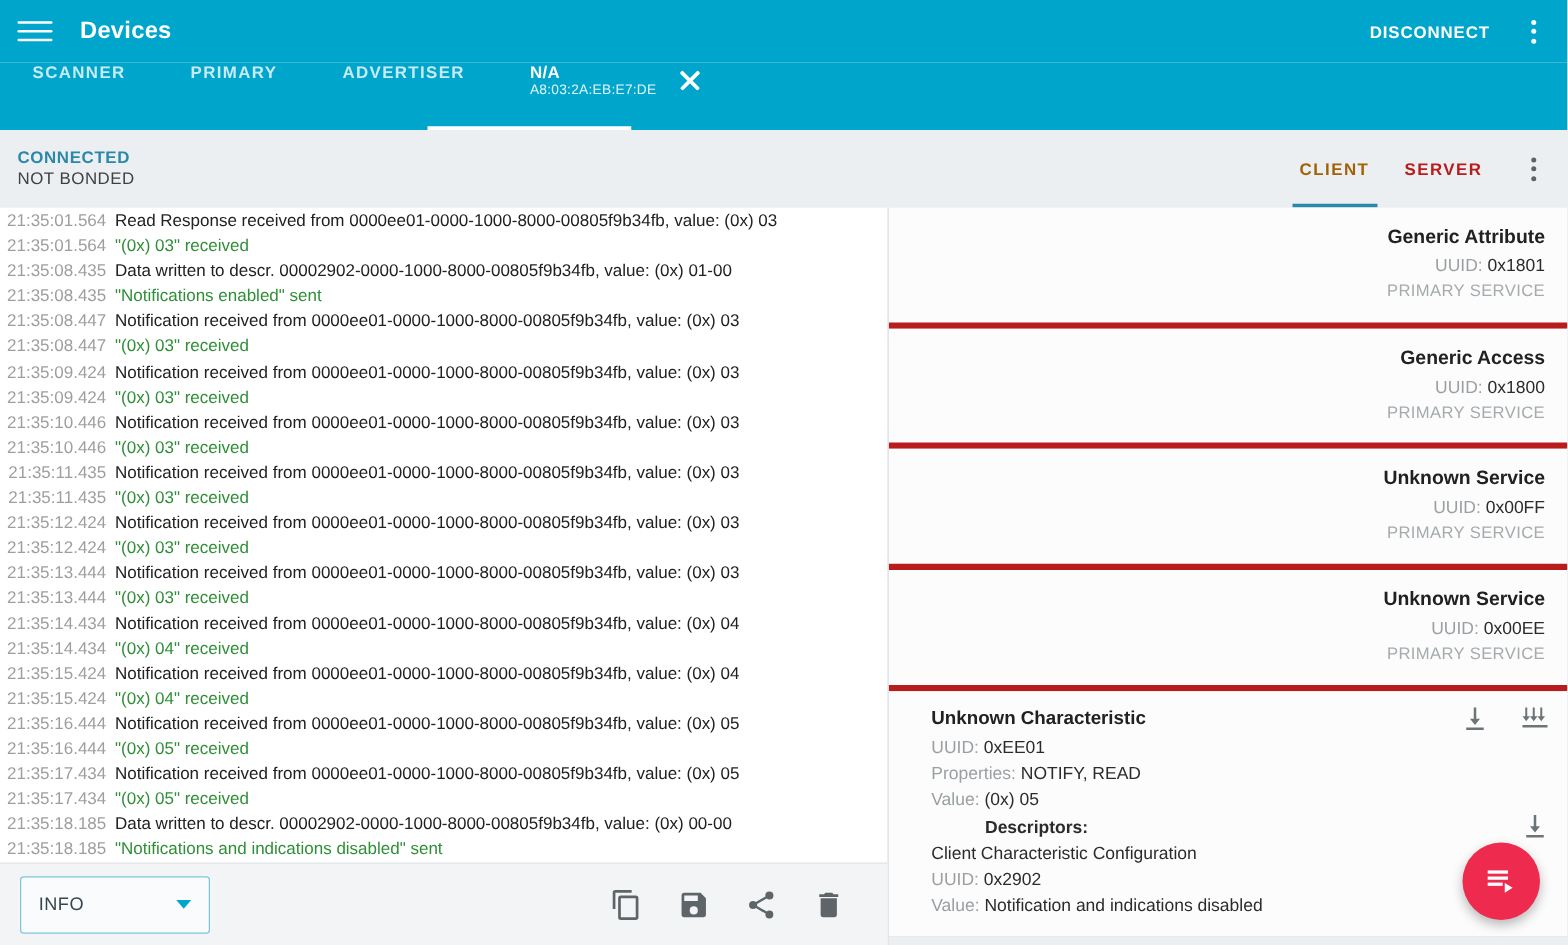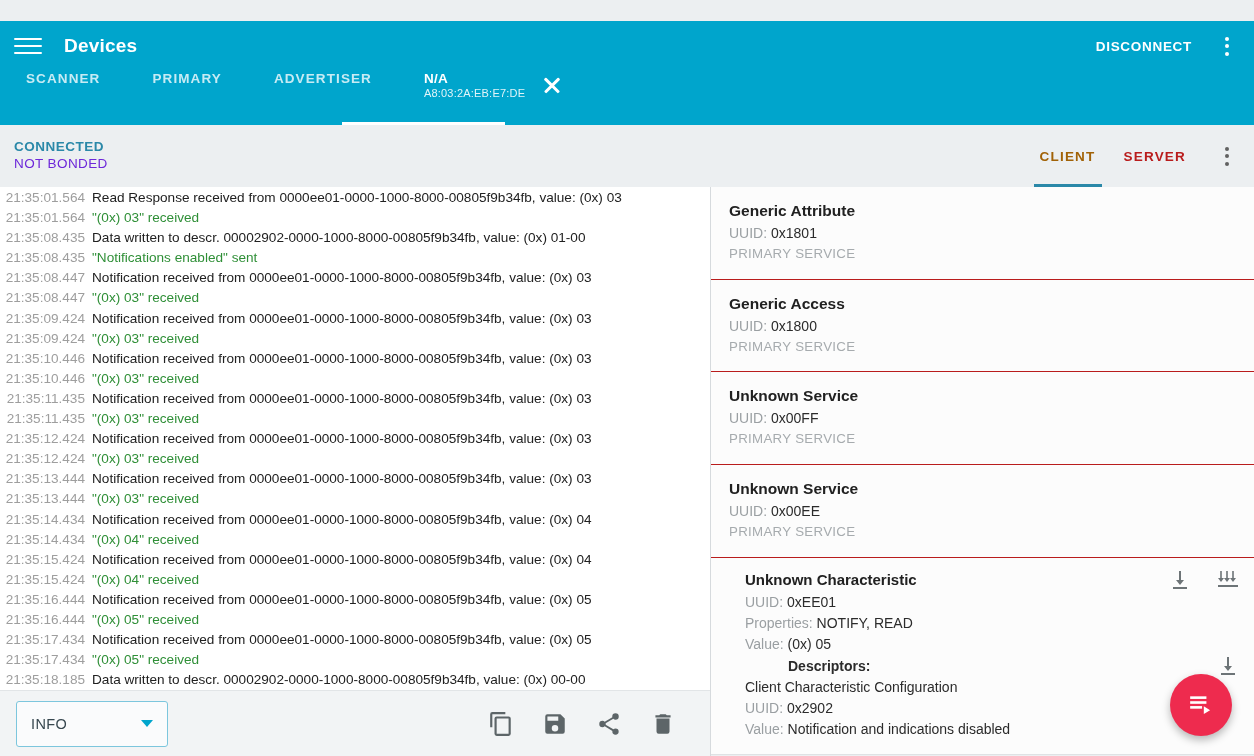--- a/index.html
+++ b/index.html
@@ -9,21 +9,21 @@
     overflow: hidden;
     font-family: "Liberation Sans", sans-serif;
     background: #eceff1;
   }
   #app { position: relative; width: 1254px; height: 756px; display: flex; flex-direction: column; }
 
   
   .appbar {
     background: #00a5cc; color: #ffffff;
     height: 50px; flex: 0 0 50px;
-    display: flex; align-items: center; padding: 0 14px; margin-top: 21px;
+    display: flex; align-items: center; padding: 0 14px;
   }
   .hamburger { width: 28px; height: 28px; display: flex; flex-direction: column;
     justify-content: center; gap: 5px; cursor: pointer; margin-right: 22px; }
   .hamburger i { display: block; height: 2px; background: #fff; border-radius: 1px; }
   .app-title { font-size: 19px; font-weight: bold; letter-spacing: .2px; }
   .appbar-spacer { flex: 1 1 auto; }
   .disconnect-btn {
     font-size: 13.5px; font-weight: bold; letter-spacing: .7px;
     color: #ffffff; background: transparent; border: 0; cursor: pointer;
     padding: 6px 8px;
@@ -60,21 +60,21 @@
     left: 342px; width: 163px;
   }
 
   
   .subheader {
     background: #eceff1; height: 62px; flex: 0 0 62px;
     display: flex; align-items: center; padding: 0 14px; position: relative;
   }
   .conn-state { display: flex; flex-direction: column; line-height: 1.25; }
   .conn-connected { font-size: 13.5px; font-weight: bold; letter-spacing: .5px; color: #2a88a8; }
-  .conn-bonded { font-size: 13.5px; letter-spacing: .4px; color: #6d28d9; }
+  .conn-bonded { font-size: 13.5px; letter-spacing: .4px; color: #404040; }
   .subheader-spacer { flex: 1 1 auto; }
   .cs-tab {
     font-size: 13.5px; font-weight: bold; letter-spacing: 1.2px;
     padding: 0 14px; height: 62px; display: flex; align-items: center;
     cursor: pointer; position: relative; color: #b91c1c;
   }
   .cs-tab.active { color: #a16207; }
   .cs-tab.active::after {
     content: ""; position: absolute; left: 8px; right: 8px; bottom: 0; height: 3px; background: #2a88a8;
   }
@@ -112,22 +112,22 @@
     border-top: 7px solid #00a5cc; }
   .toolbar-spacer { flex: 1 1 auto; }
   .tool-icons { display: flex; align-items: center; gap: 28px; padding-right: 18px; }
   .ticon { width: 26px; height: 26px; cursor: pointer; display: block; fill: #5d6568; }
 
   
   .svcpane { flex: 1 1 auto; background: #eceff1; position: relative; overflow: hidden;
     display: flex; flex-direction: column; }
   .svc-scroll { overflow: hidden; }
   .service {
-    background: #fcfcfc; border-bottom: 1px solid #b91c1c;
-    padding: 12px 18px 14px 18px; cursor: pointer;
+    background: #fcfcfc; border-bottom: 5px solid #b91c1c;
+    padding: 12px 18px 14px 18px; cursor: pointer; text-align: right;
   }
   .svc-name { font-size: 15.5px; font-weight: bold; color: #212121; line-height: 1.55; }
   .svc-line { font-size: 14px; line-height: 1.5; color: #9a9fa2; }
   .svc-line b { color: #2b2b2b; font-weight: normal; }
   .svc-type { font-size: 13.3px; letter-spacing: .3px; color: #a6abae; line-height: 1.55; }
 
   .char {
     background: #fcfcfc; padding: 10px 18px 14px 34px; position: relative;
     border-bottom: 1px solid #dfe2e4; cursor: pointer;
   }

